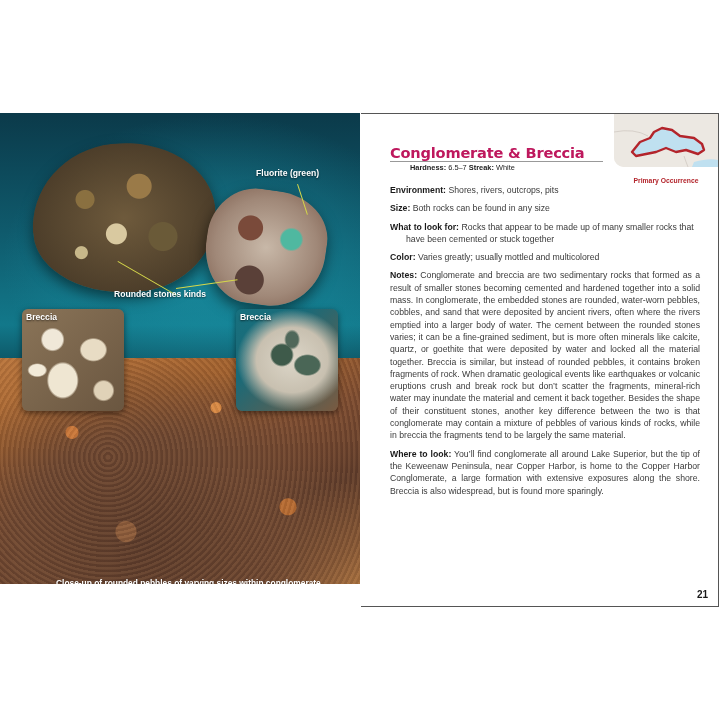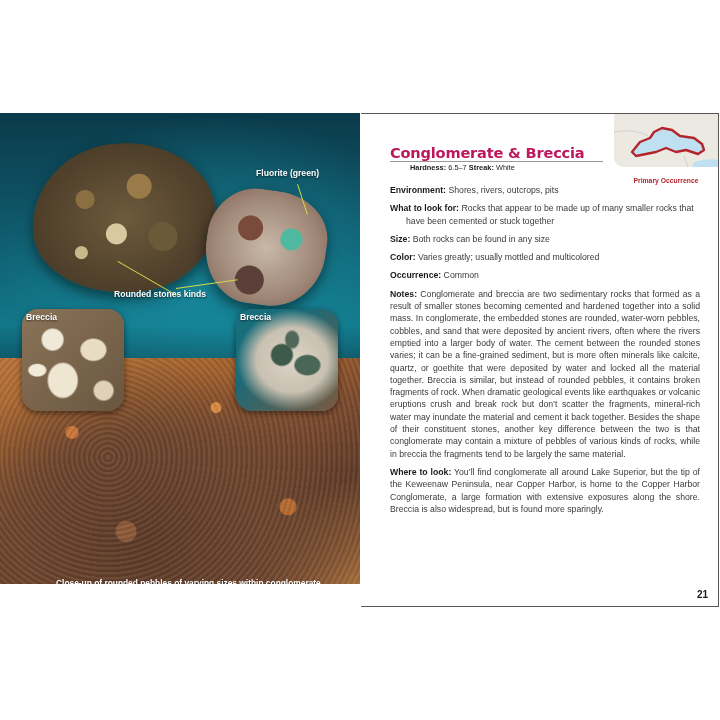--- a/index.html
+++ b/index.html
@@ -32,21 +32,21 @@
     box-shadow: 0 6px 14px rgba(0,0,0,0.5); transform:rotate(-6deg); }
   .rock-second { left:206px; top:77px; width:120px; height:115px; border-radius:40% 45% 45% 40% / 45% 40% 50% 50%;
     background:
       radial-gradient(circle at 70% 40%, #4fb8a0 0 10px, transparent 12px),
       radial-gradient(circle at 35% 35%, #7a4a3a 0 12px, transparent 13px),
       radial-gradient(circle at 40% 80%, #5a4038 0 14px, transparent 15px),
       radial-gradient(ellipse at 50% 50%, #c8b8a8 0%, #a08878 60%, #7a5a4a 100%);
     box-shadow: 0 6px 14px rgba(0,0,0,0.5); transform:rotate(8deg); }
   .callout-line { position:absolute; height:1px; background:#d6d84a; transform-origin:0 0; }
   .label { position:absolute; color:#ffffff; font-weight:bold; font-size:8.6px; text-shadow:0 1px 2px rgba(0,0,0,0.6); white-space:nowrap; }
-  .inset { position:absolute; width:102px; height:102px; border-radius:16px; overflow:hidden; box-shadow:0 2px 6px rgba(0,0,0,0.5); }
+  .inset { position:absolute; width:102px; height:102px; border-radius:6px; overflow:hidden; box-shadow:0 2px 6px rgba(0,0,0,0.5); }
   .inset-1 { left:22px; top:196px;
     background:
       radial-gradient(ellipse at 30% 30%, #f0e8d8 0 10px, transparent 12px),
       radial-gradient(ellipse at 70% 40%, #e8dcc4 0 12px, transparent 14px),
       radial-gradient(ellipse at 40% 70%, #efe6d2 0 14px, transparent 16px),
       radial-gradient(ellipse at 80% 80%, #e0d2b8 0 9px, transparent 11px),
       radial-gradient(ellipse at 15% 60%, #f2ead8 0 8px, transparent 10px),
       linear-gradient(135deg,#8a7458,#6a5640); }
   .inset-2 { left:236px; top:196px;
     background:
@@ -122,35 +122,31 @@
       <span>6.5–7</span>
       <b>Streak:</b>
       <span>White</span>
     </div>
 
     <div class="body">
       <p class="para">
         <b>Environment:</b>
         <span>Shores, rivers, outcrops, pits</span>
       </p>
+      <p class="para">
+        <b>Size:</b>
+        <span>Both rocks can be found in any size</span>
+      </p>
       <p class="para hang">
         <b>What to look for:</b>
         <span>Rocks that appear to be made up of many smaller rocks that have been cemented or stuck together</span>
       </p>
       <p class="para">
-        <b>Size:</b>
-        <span>Both rocks can be found in any size</span>
-      </p>
-      <p class="para">
         <b>Color:</b>
         <span>Varies greatly; usually mottled and multicolored</span>
-      </p>
-      <p class="para">
-        <b>Occurrence:</b>
-        <span>Common</span>
       </p>
       <p class="para justify">
         <b>Notes:</b>
         <span>Conglomerate and breccia are two sedimentary rocks that formed as a result of smaller stones becoming cemented and hardened together into a solid mass. In conglomerate, the embedded stones are rounded, water-worn pebbles, cobbles, and sand that were deposited by ancient rivers, often where the rivers emptied into a larger body of water. The cement between the rounded stones varies; it can be a fine-grained sediment, but is more often minerals like calcite, quartz, or goethite that were deposited by water and locked all the material together. Breccia is similar, but instead of rounded pebbles, it contains broken fragments of rock. When dramatic geological events like earthquakes or volcanic eruptions crush and break rock but don’t scatter the fragments, mineral-rich water may inundate the material and cement it back together. Besides the shape of their constituent stones, another key difference between the two is that conglomerate may contain a mixture of pebbles of various kinds of rocks, while in breccia the fragments tend to be largely the same material.</span>
       </p>
       <p class="para justify">
         <b>Where to look:</b>
         <span>You’ll find conglomerate all around Lake Superior, but the tip of the Keweenaw Peninsula, near Copper Harbor, is home to the Copper Harbor Conglomerate, a large formation with extensive exposures along the shore. Breccia is also widespread, but is found more sparingly.</span>
       </p>
     </div>

